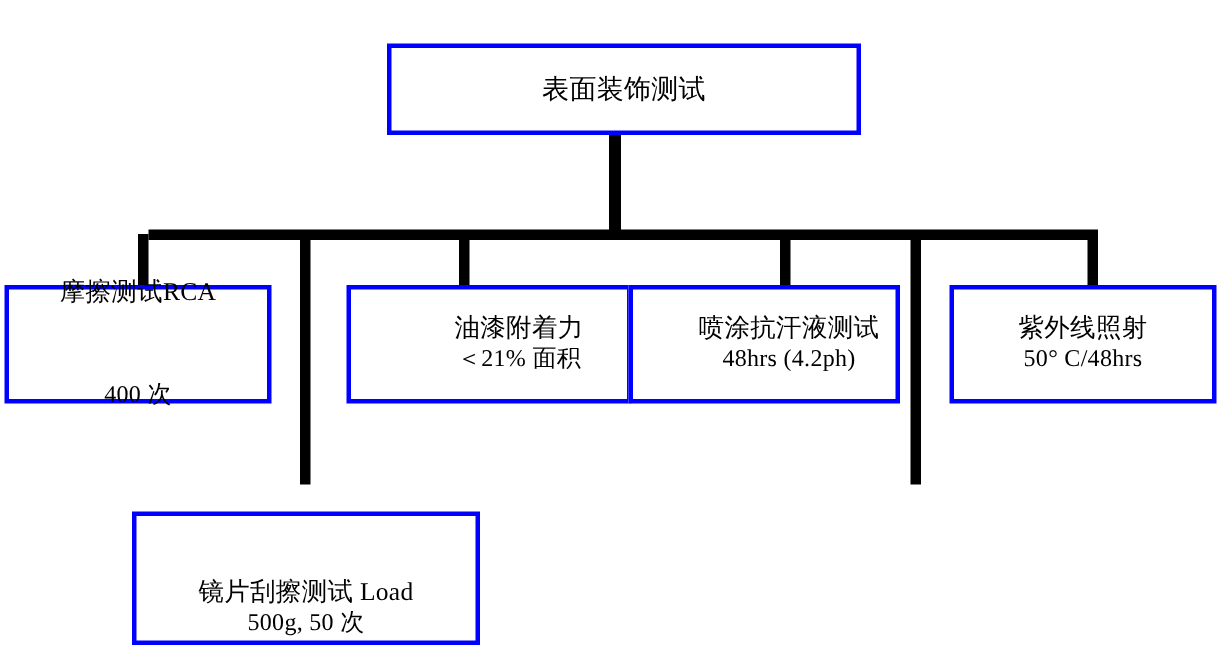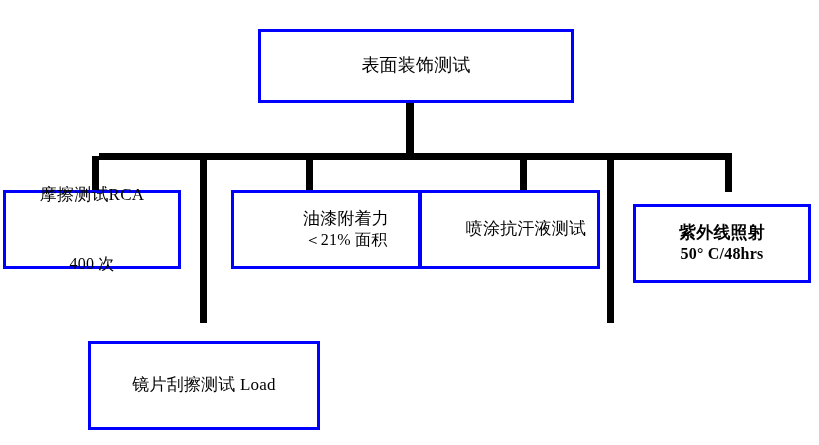--- a/index.html
+++ b/index.html
@@ -43,21 +43,21 @@
   }
   .node .ln.sub {
     font-size: 16px;
   }
 
   
   #node-root {
     left: 258px;
     top: 29px;
     width: 316px;
-    height: 74px;
+    height: 61px;
   }
   #node-root .ln { font-size: 18px; }
 
   
   #node-rca {
     left: 3px;
     top: 190px;
     width: 178px;
     height: 79px;
     gap: 48px;
@@ -71,32 +71,32 @@
   }
   #node-sweat {
     left: 419px;
     top: 190px;
     width: 181px;
     height: 79px;
     padding-left: 33px;
   }
   #node-uv {
     left: 633px;
-    top: 204px;
+    top: 190px;
     width: 178px;
     height: 79px;
-    font-weight: bold;
   }
 
   
   #node-lens {
     left: 88px;
     top: 341px;
     width: 232px;
     height: 89px;
+    justify-content: flex-end;
   }
   #node-hardness {
     left: 511px;
     top: 341px;
     width: 215px;
     height: 89px;
   }
 
   
   .conn {
@@ -180,25 +180,27 @@
     <span class="ln sub">400 次</span>
   </div>
 
   <div class="node" id="node-paint">
     <span class="ln">油漆附着力</span>
     <span class="ln sub">＜21% 面积</span>
   </div>
 
   <div class="node" id="node-sweat">
     <span class="ln">喷涂抗汗液测试</span>
+    <span class="ln sub">48hrs (4.2ph)</span>
   </div>
 
   <div class="node" id="node-uv">
     <span class="ln">紫外线照射</span>
     <span class="ln sub">50° C/48hrs</span>
   </div>
 
   <div class="node" id="node-lens">
     <span class="ln">镜片刮擦测试 Load</span>
+    <span class="ln sub">500g, 50 次</span>
   </div>
 
 
 </div>
 
 </body></html>

